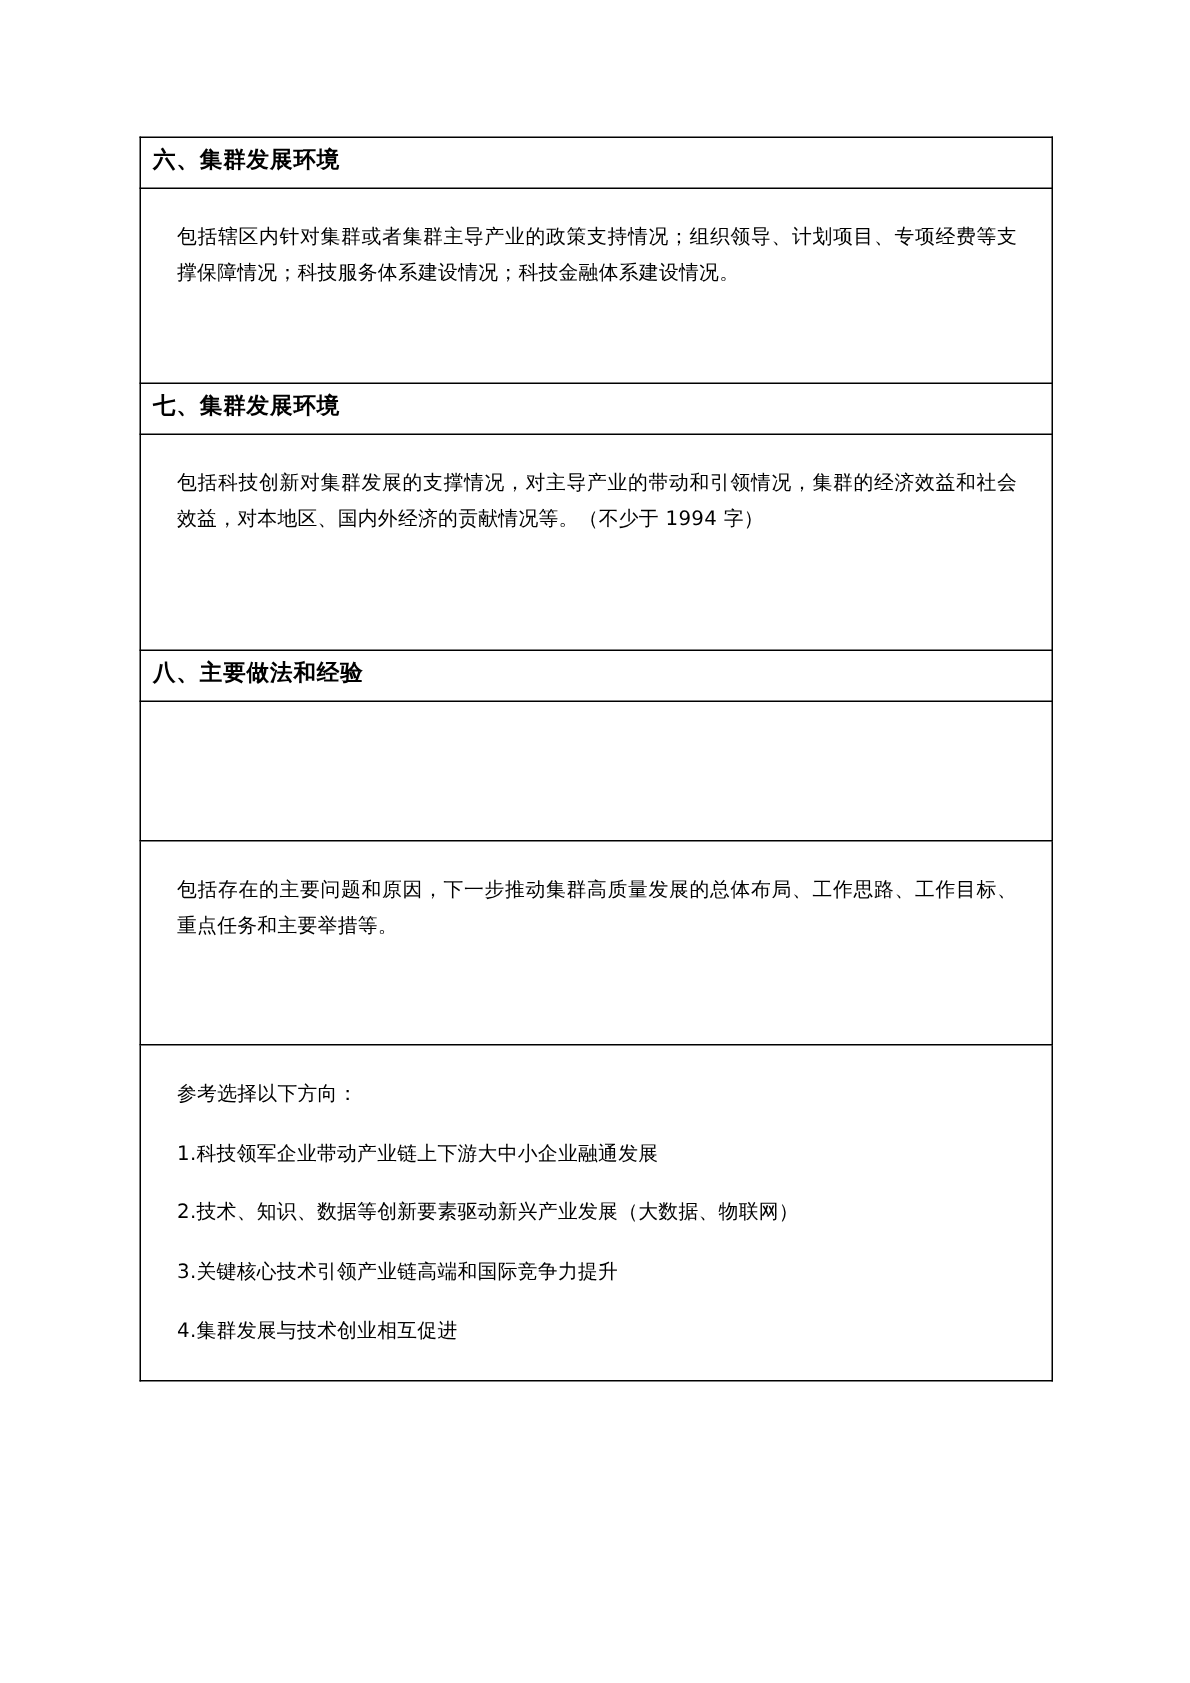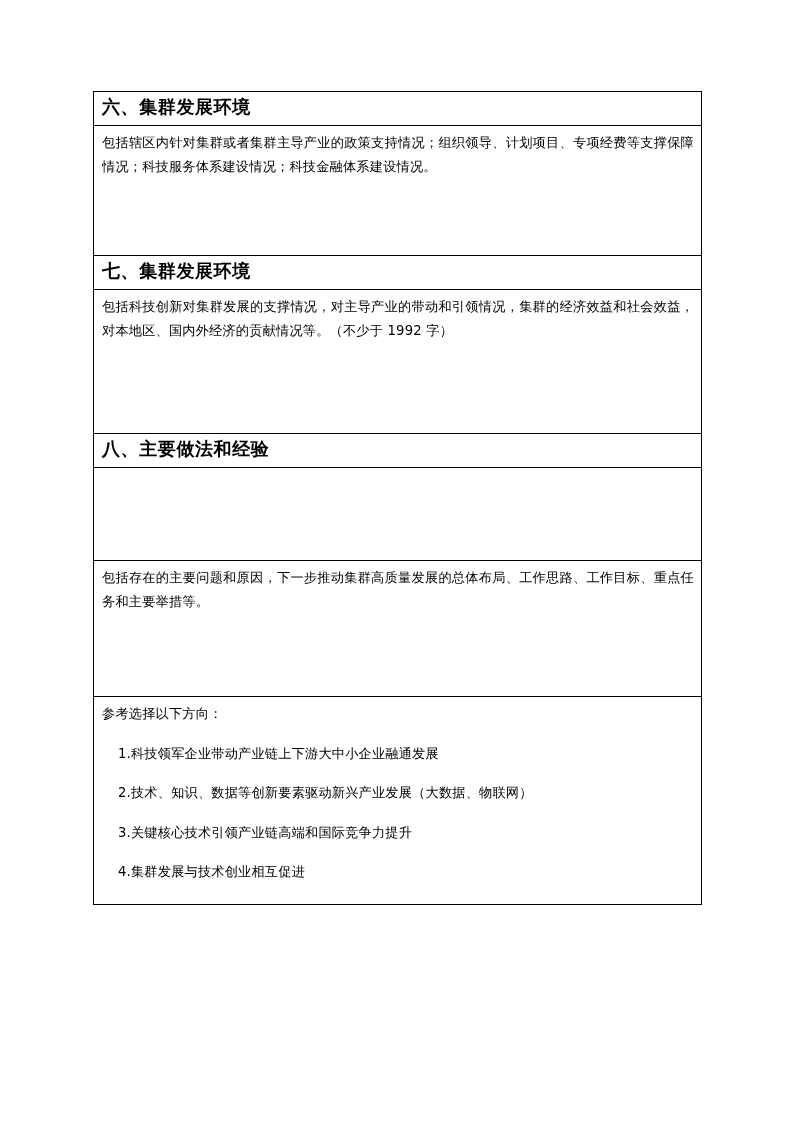--- a/index.html
+++ b/index.html
@@ -38,38 +38,38 @@
   .form-table td {
     border: 1px solid #000000;
     padding: 0;
     vertical-align: top;
   }
 
   .section-header {
     height: 28px;
     padding: 3px 0 2px 8px !important;
     font-weight: bold;
-    font-size: 18px;
+    font-size: 15px;
     line-height: 23px;
     letter-spacing: 0.6px;
     white-space: nowrap;
     font-family: "DejaVu Serif", "Liberation Serif", serif;
   }
 
   .section-body {
     padding: 5px 7px 4px 8px !important;
     font-size: 13.2px;
     line-height: 23.5px;
     letter-spacing: 0.2px;
     text-align: justify;
     font-family: "DejaVu Sans", "Liberation Sans", sans-serif;
   }
 
   .section-body p {
-    margin: 0;
+    margin: 16px;
   }
 
   .body-h-120 { height: 120px; }
   .body-h-134 { height: 134px; }
   .body-h-83  { height: 83px;  }
   .body-h-126 { height: 126px; }
   .body-h-134b{ height: 134px; }
 
   .case-list {
     margin: 0;
@@ -104,21 +104,21 @@
         <td class="section-body body-h-120">
           <p>包括辖区内针对集群或者集群主导产业的政策支持情况；组织领导、计划项目、专项经费等支撑保障情况；科技服务体系建设情况；科技金融体系建设情况。</p>
         </td>
       </tr>
 
       <tr>
         <td class="section-header">七、集群发展环境</td>
       </tr>
       <tr>
         <td class="section-body body-h-134">
-          <p>包括科技创新对集群发展的支撑情况，对主导产业的带动和引领情况，集群的经济效益和社会效益，对本地区、国内外经济的贡献情况等。（不少于 1992 字）</p>
+          <p>包括科技创新对集群发展的支撑情况，对主导产业的带动和引领情况，集群的经济效益和社会效益，对本地区、国内外经济的贡献情况等。（不少于 1994 字）</p>
         </td>
       </tr>
 
       <tr>
         <td class="section-header">八、主要做法和经验</td>
       </tr>
       <tr>
         <td class="section-body body-h-83">
           <p></p>
         </td>

